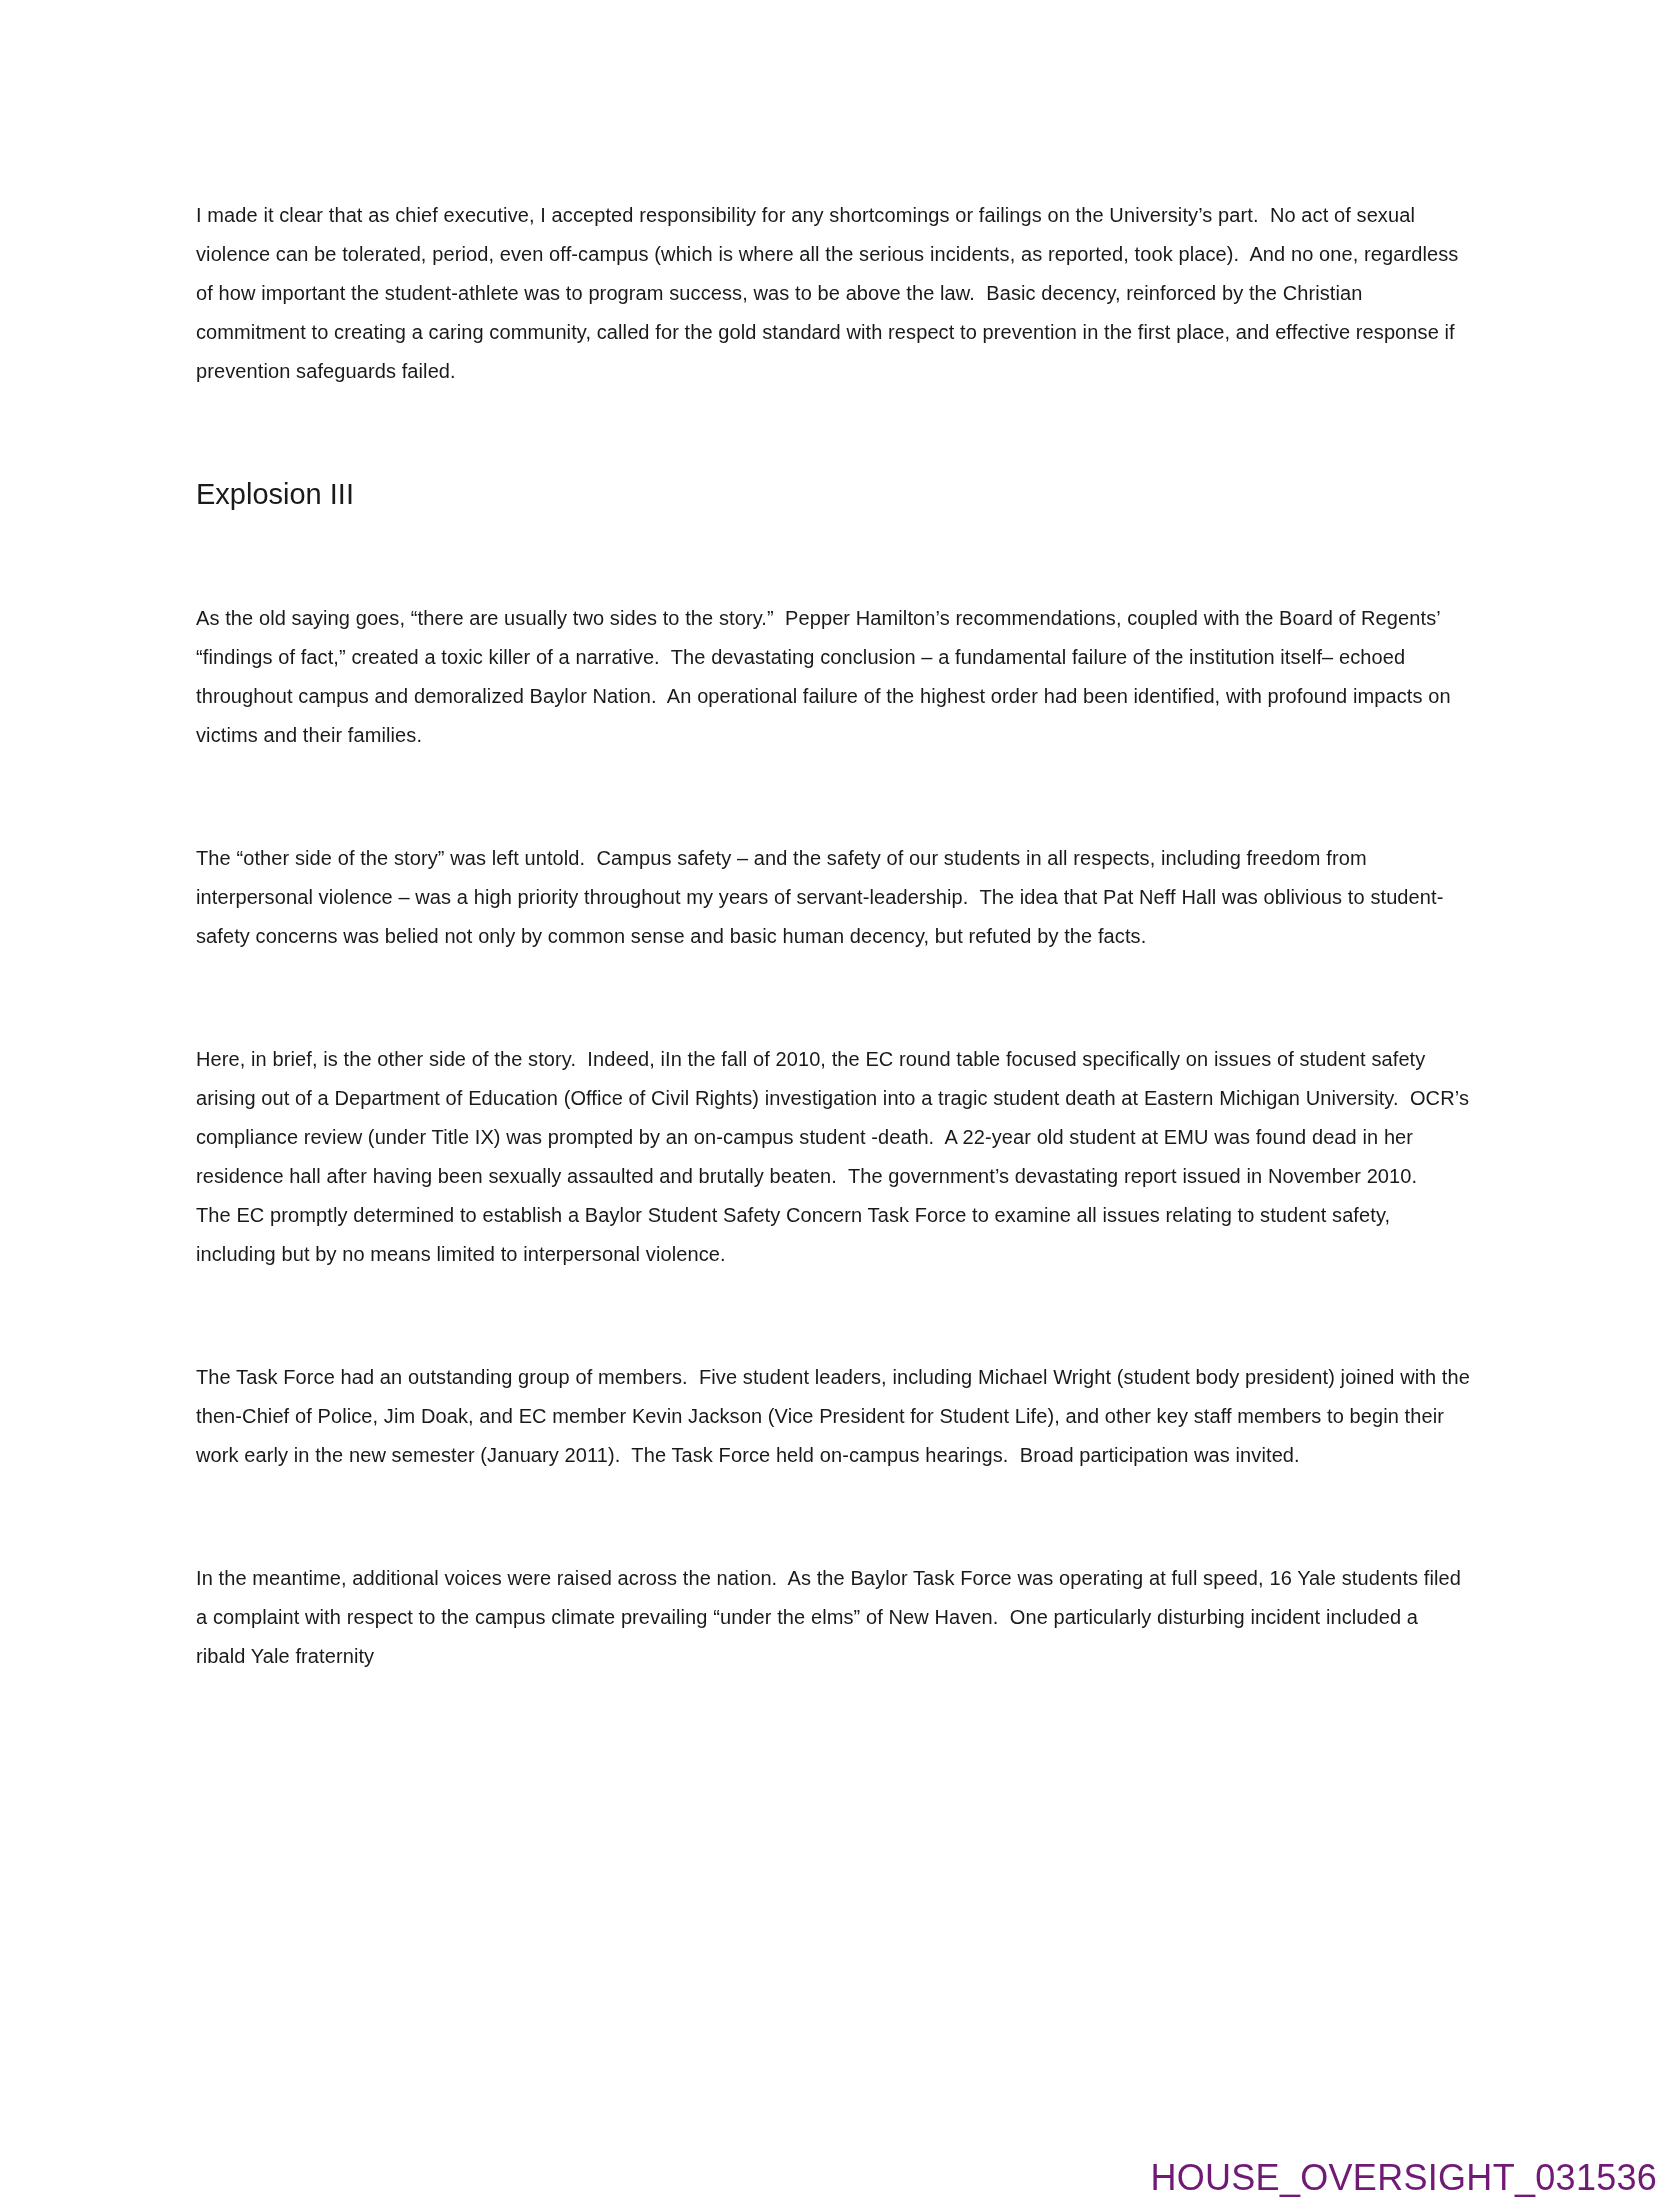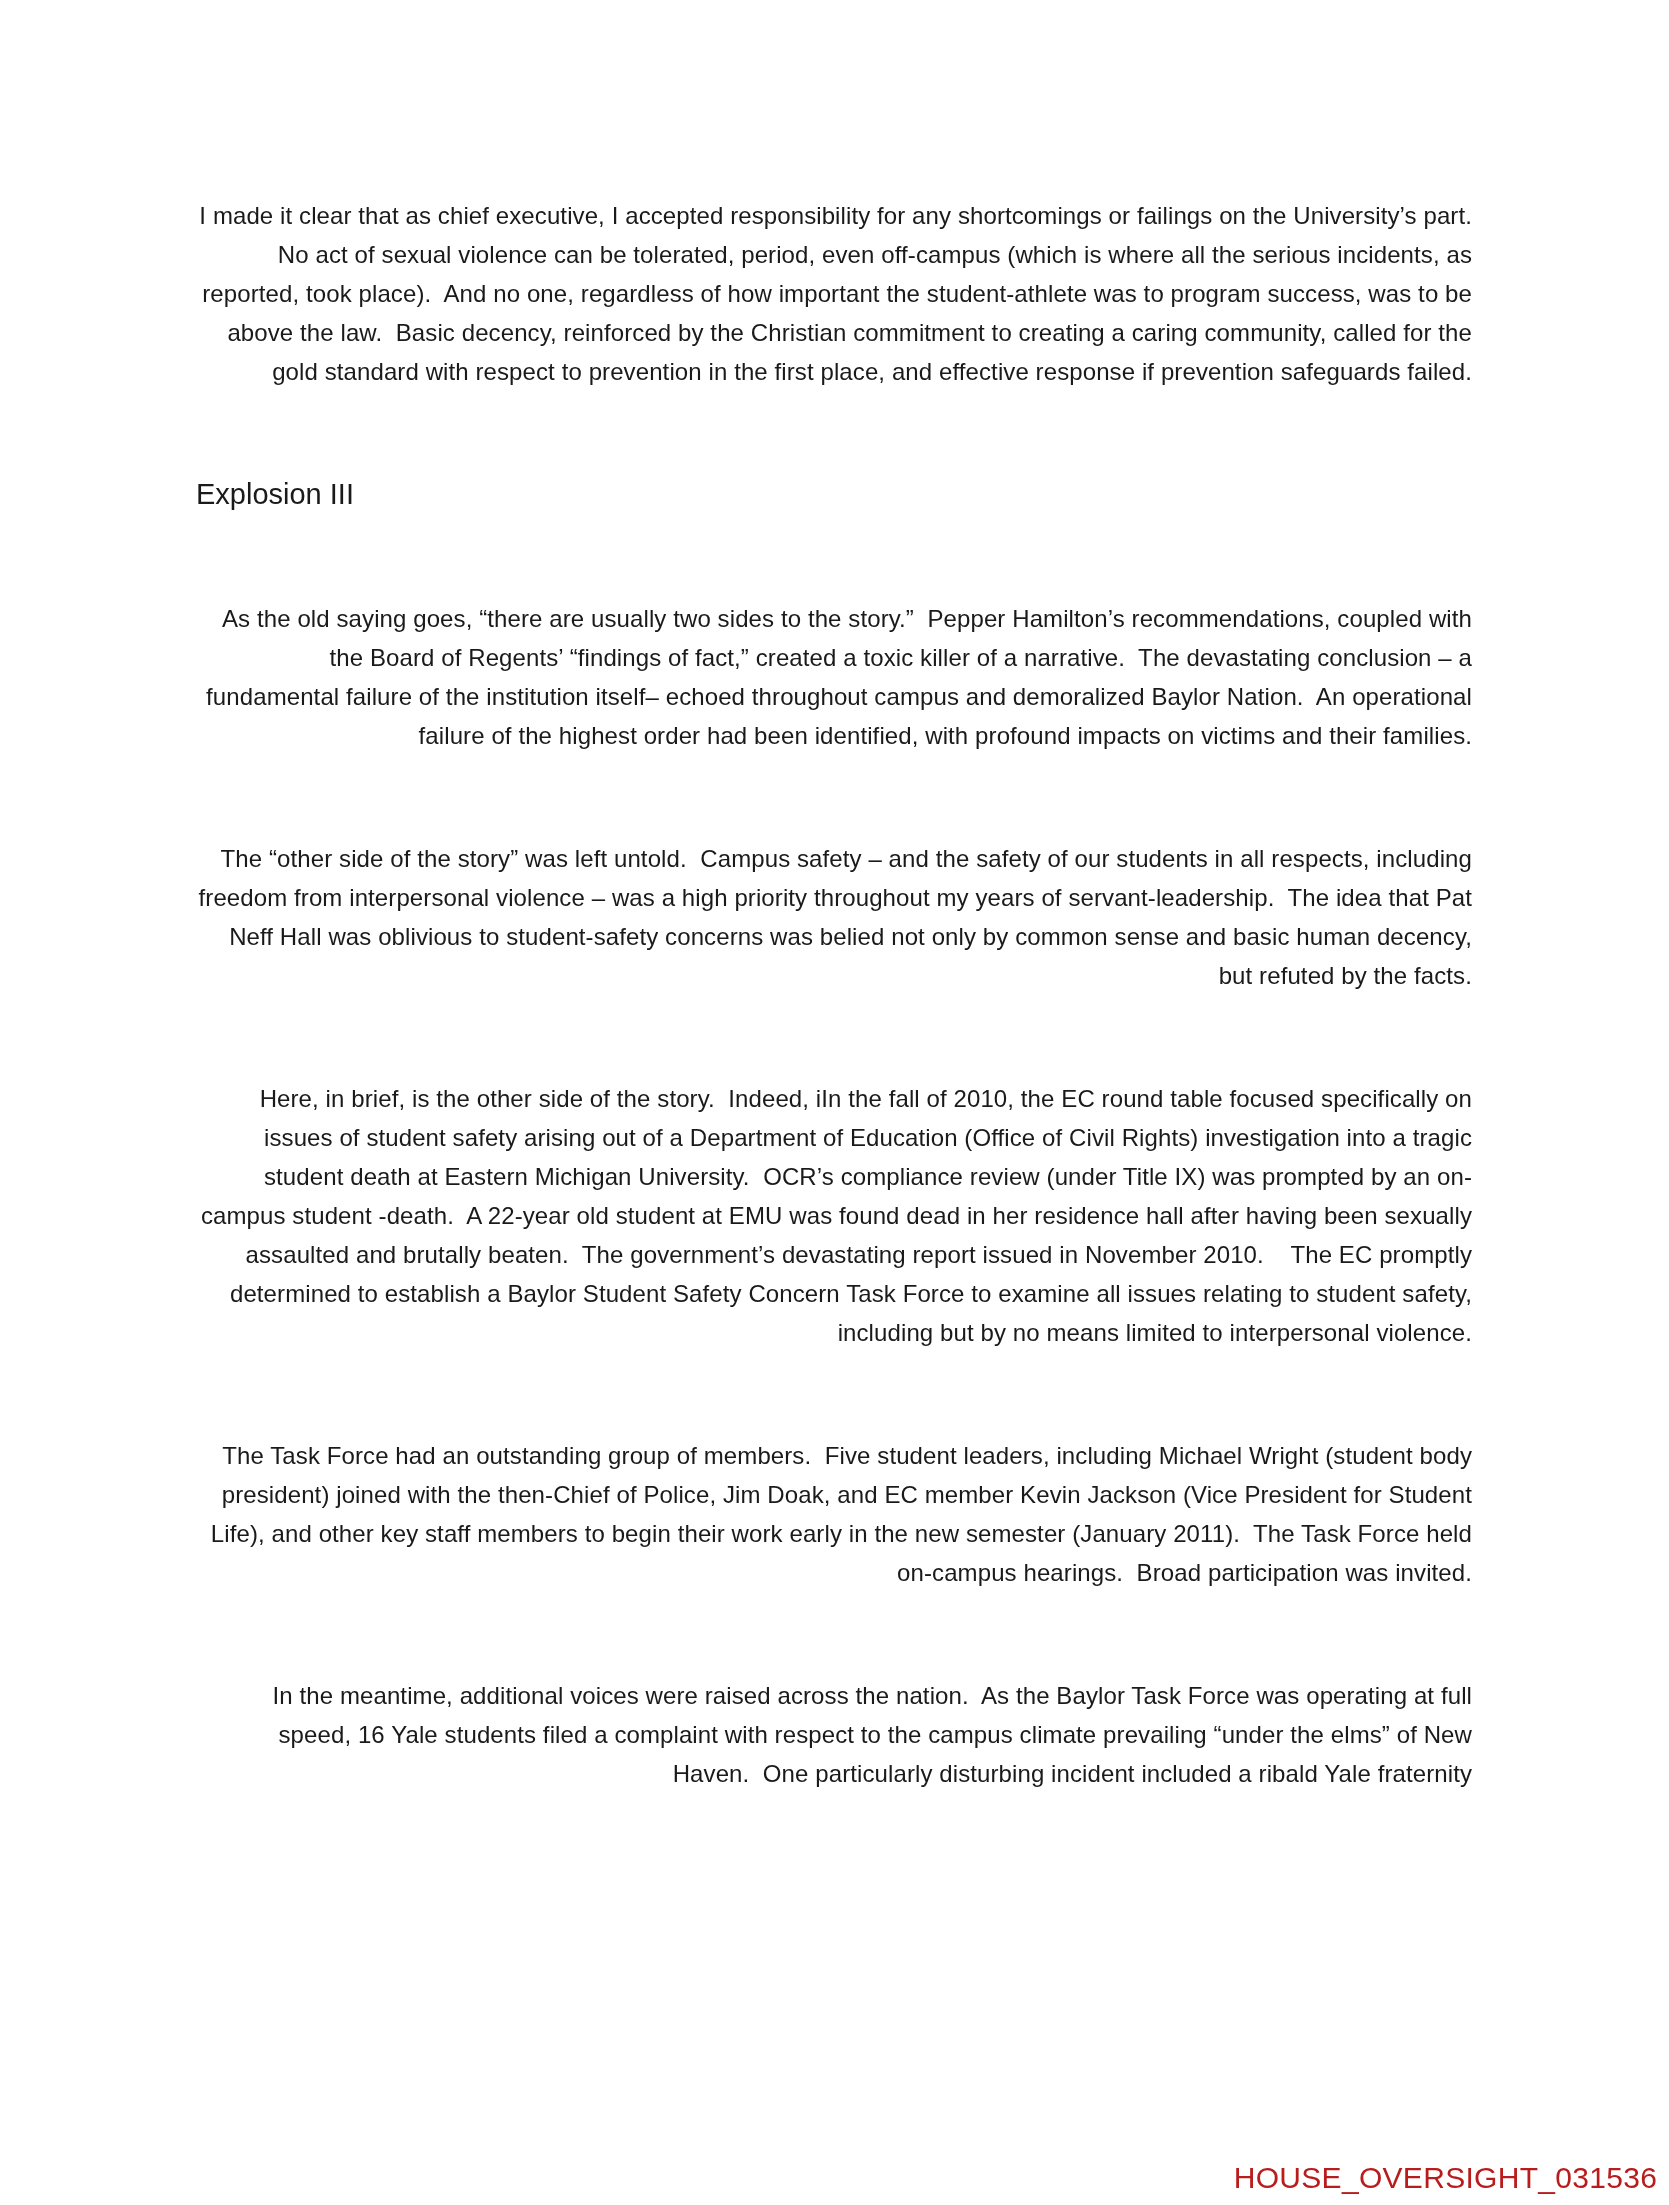--- a/index.html
+++ b/index.html
@@ -17,41 +17,41 @@
     overflow: hidden;
     box-sizing: border-box;
   }
   .content {
     position: absolute;
     top: 196px;
     left: 196px;
     width: 1276px;
   }
   .para {
-    font-size: 24px;
+    font-size: 20px;
     line-height: 39px;
     margin: 0 0 84px 0;
     white-space: pre-wrap;
-    text-align: right;
+    text-align: left;
     letter-spacing: 0.1px;
   }
   .heading {
     font-size: 29px;
     line-height: 39px;
     font-weight: normal;
     margin: 0 0 85px 0;
     white-space: pre-wrap;
   }
   .bates {
     position: absolute;
     right: 11.8px;
     bottom: 9.2px;
-    font-size: 30px;
+    font-size: 36px;
     line-height: 37px;
-    color: #b91c1c;
+    color: #701a75;
     font-family: "Liberation Sans", sans-serif;
     letter-spacing: 0.3px;
   }
 </style>
 </head>
 <body>
 
 <div class="page">
   <div class="content">
     <p class="para">I made it clear that as chief executive, I accepted responsibility for any shortcomings or failings on the University’s part.  No act of sexual violence can be tolerated, period, even off-campus (which is where all the serious incidents, as reported, took place).  And no one, regardless of how important the student-athlete was to program success, was to be above the law.  Basic decency, reinforced by the Christian commitment to creating a caring community, called for the gold standard with respect to prevention in the first place, and effective response if prevention safeguards failed.</p>

